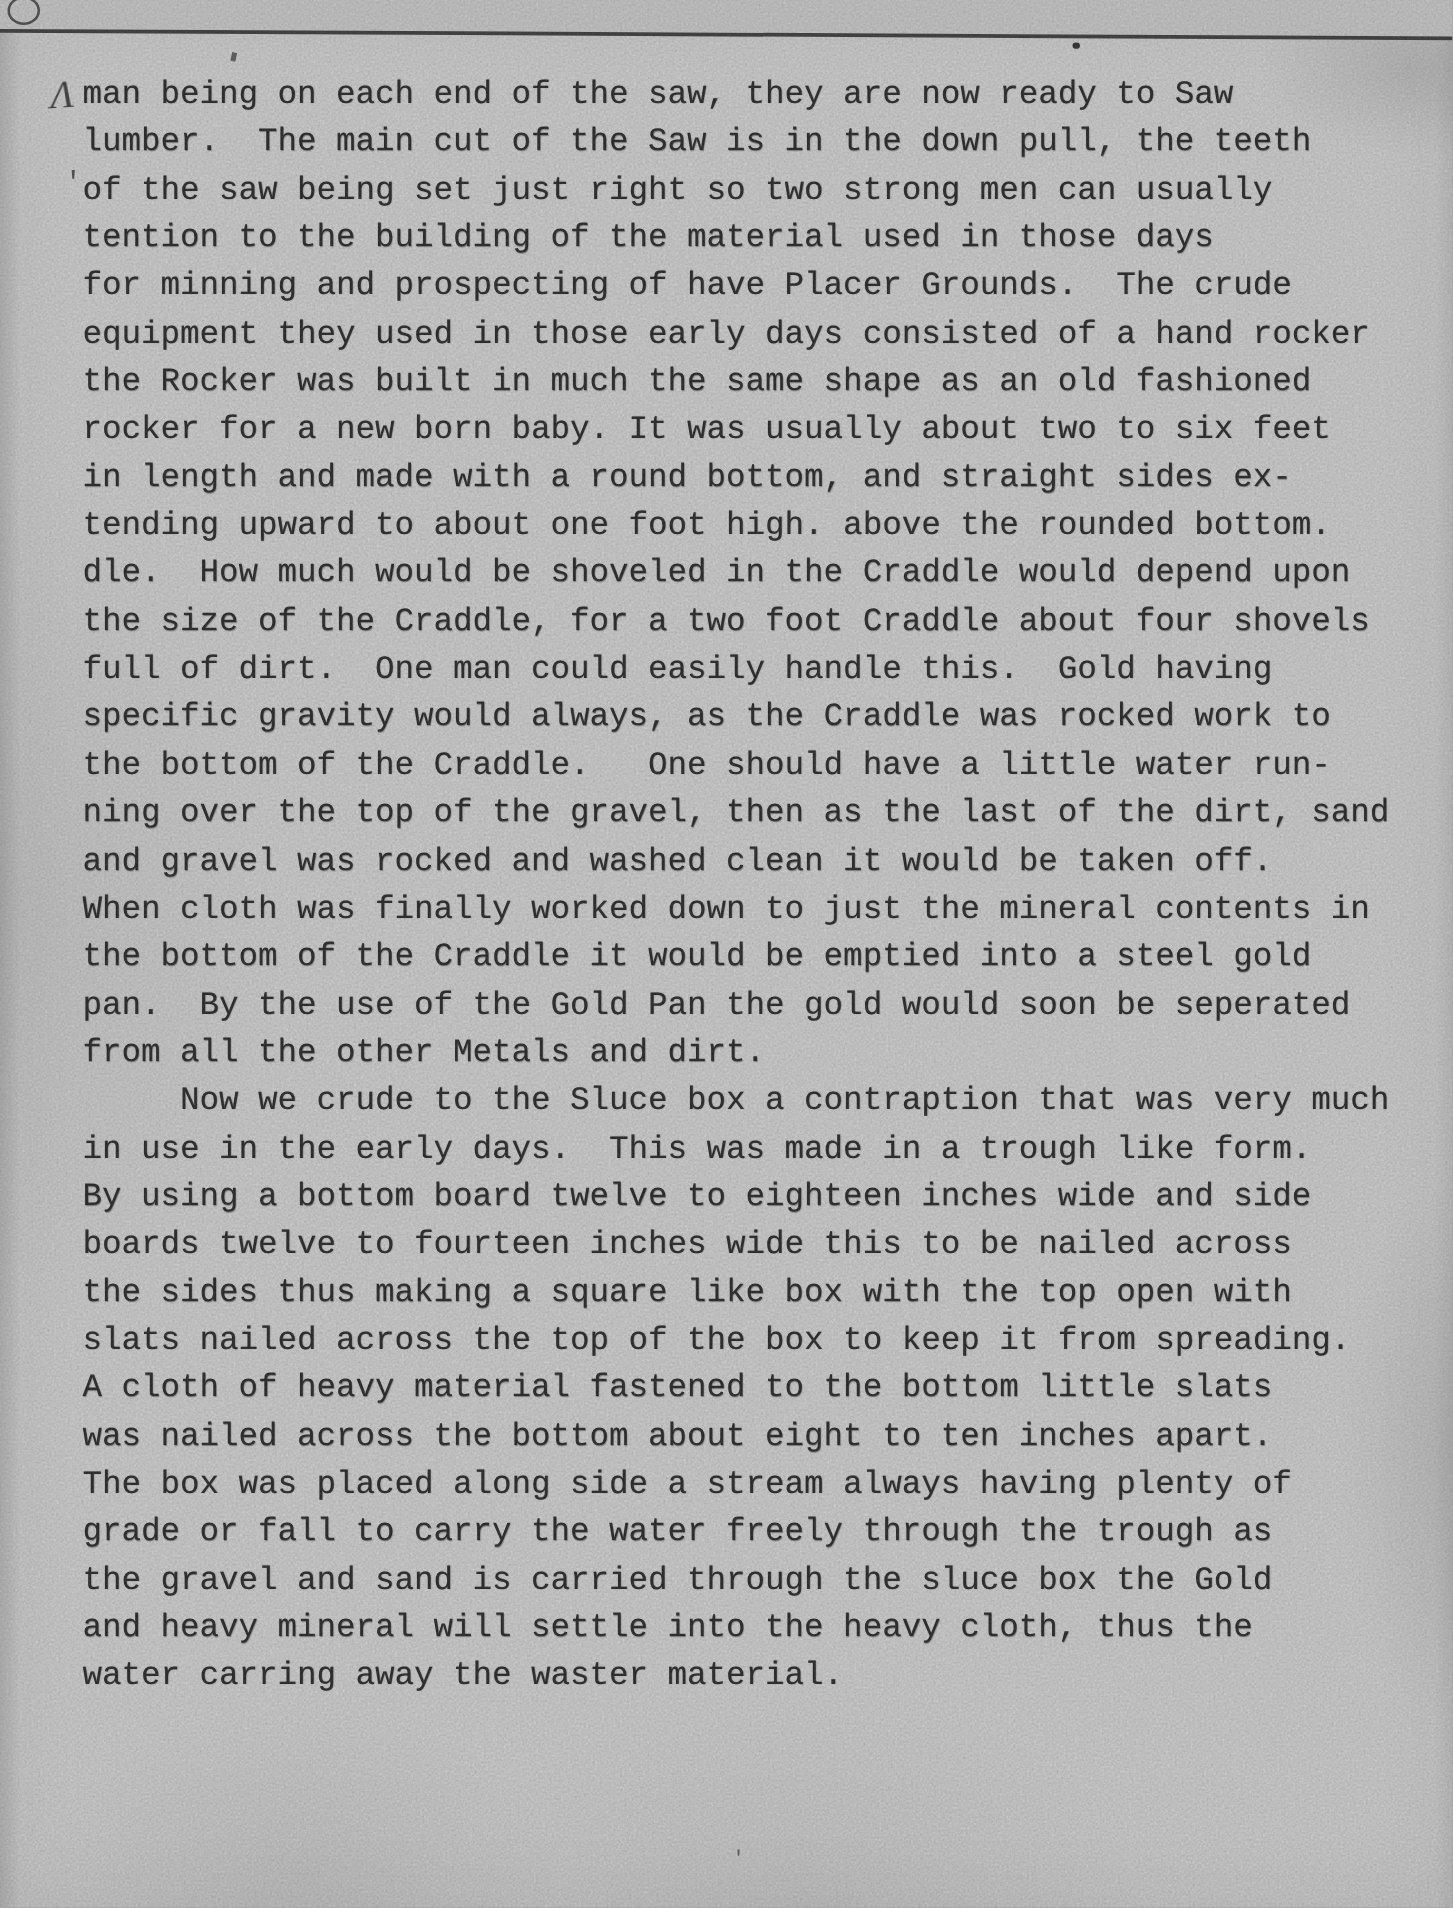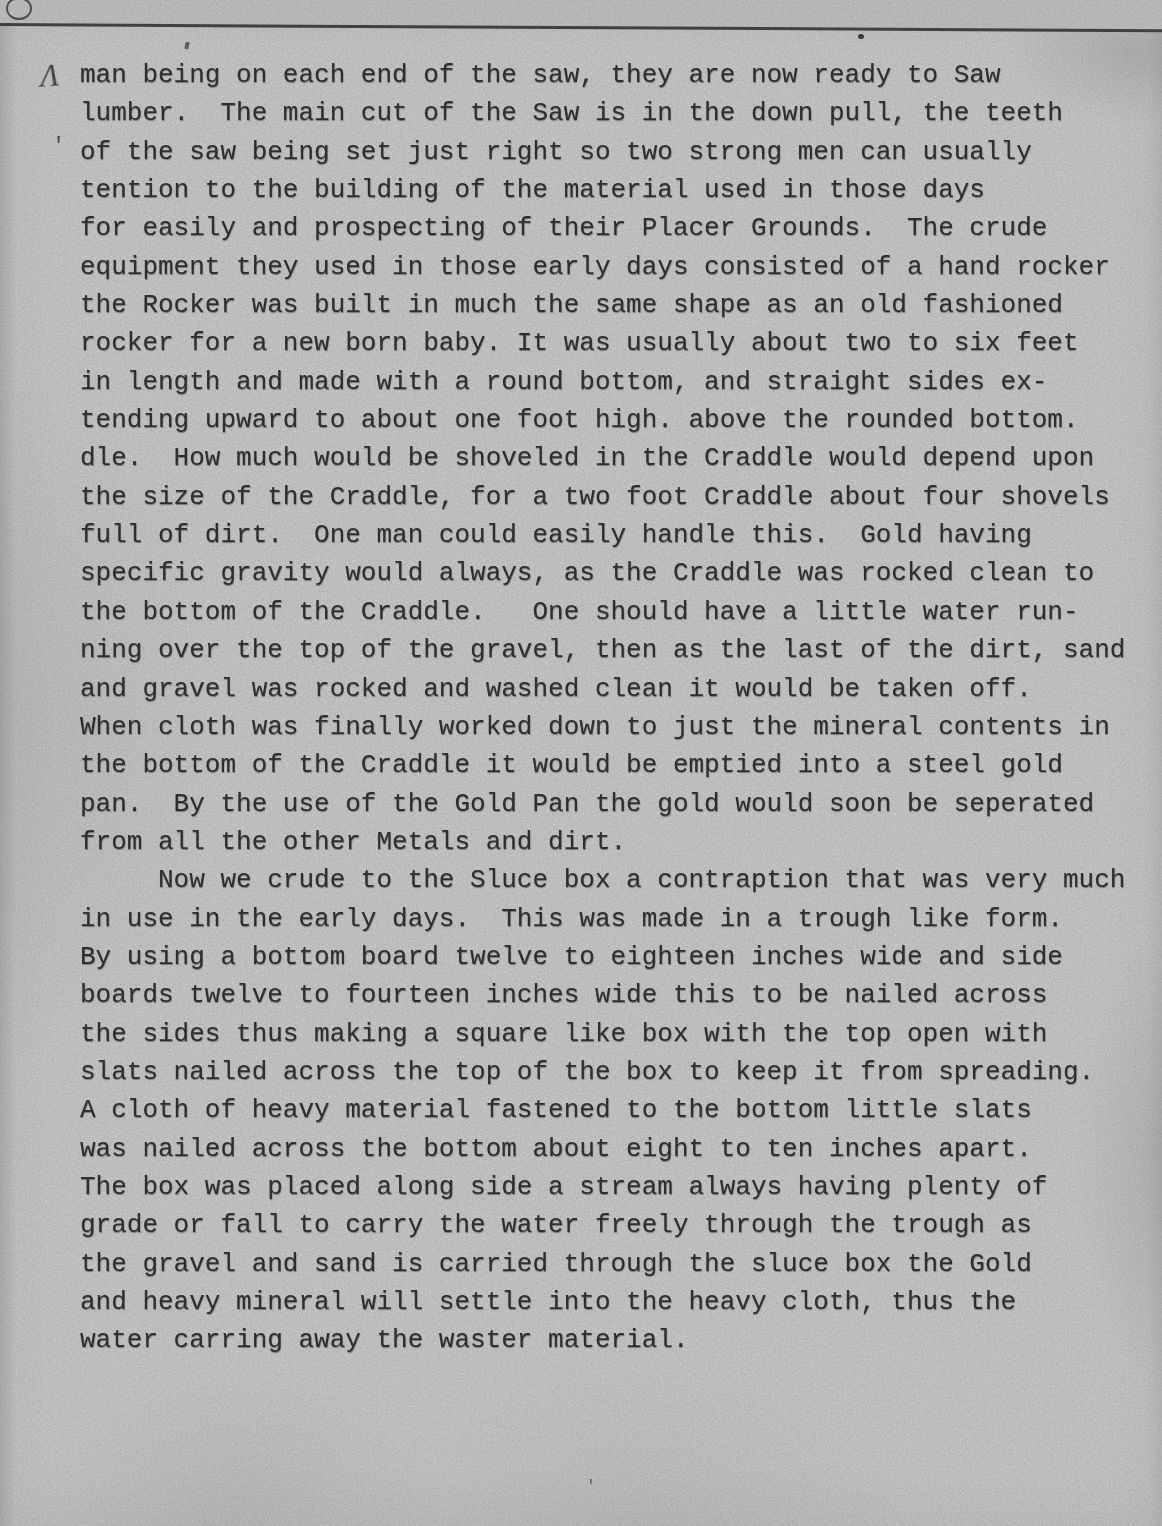--- a/index.html
+++ b/index.html
@@ -88,21 +88,21 @@
   .bottom-tick {
     position: absolute;
     left: 586px;
     top: 1478px;
     font-size: 16px;
     color: #5c5c5c;
     filter: blur(0.4px);
   }
   .text-block {
     position: absolute;
-    left: 80px;
+    left: 66px;
     top: 56px;
     width: 1080px;
     color: var(--ink, #272727);
     font-size: 26px;
     line-height: 38.35px;
     filter: blur(0.4px);
     text-shadow: 0.4px 0.5px 0.9px rgba(25,25,25,0.45);
   }
   .line {
     white-space: pre;
@@ -127,30 +127,30 @@
 
   <div class="margin-caret">Λ</div>
 
   <div class="margin-tick">'</div>
 
   <div class="text-block">
       <div class="line">man being on each end of the saw, they are now ready to Saw</div>
       <div class="line">lumber.  The main cut of the Saw is in the down pull, the teeth</div>
       <div class="line">of the saw being set just right so two strong men can usually</div>
       <div class="line">tention to the building of the material used in those days</div>
-      <div class="line">for easily and prospecting of their Placer Grounds.  The crude</div>
+      <div class="line">for minning and prospecting of have Placer Grounds.  The crude</div>
       <div class="line">equipment they used in those early days consisted of a hand rocker</div>
       <div class="line">the Rocker was built in much the same shape as an old fashioned</div>
       <div class="line">rocker for a new born baby. It was usually about two to six feet</div>
       <div class="line">in length and made with a round bottom, and straight sides ex-</div>
       <div class="line">tending upward to about one foot high. above the rounded bottom.</div>
       <div class="line">dle.  How much would be shoveled in the Craddle would depend upon</div>
       <div class="line">the size of the Craddle, for a two foot Craddle about four shovels</div>
       <div class="line">full of dirt.  One man could easily handle this.  Gold having</div>
-      <div class="line">specific gravity would always, as the Craddle was rocked clean to</div>
+      <div class="line">specific gravity would always, as the Craddle was rocked work to</div>
       <div class="line">the bottom of the Craddle.   One should have a little water run-</div>
       <div class="line">ning over the top of the gravel, then as the last of the dirt, sand</div>
       <div class="line">and gravel was rocked and washed clean it would be taken off.</div>
       <div class="line">When cloth was finally worked down to just the mineral contents in</div>
       <div class="line">the bottom of the Craddle it would be emptied into a steel gold</div>
       <div class="line">pan.  By the use of the Gold Pan the gold would soon be seperated</div>
       <div class="line">from all the other Metals and dirt.</div>
       <div class="line">     Now we crude to the Sluce box a contraption that was very much</div>
       <div class="line">in use in the early days.  This was made in a trough like form.</div>
       <div class="line">By using a bottom board twelve to eighteen inches wide and side</div>

